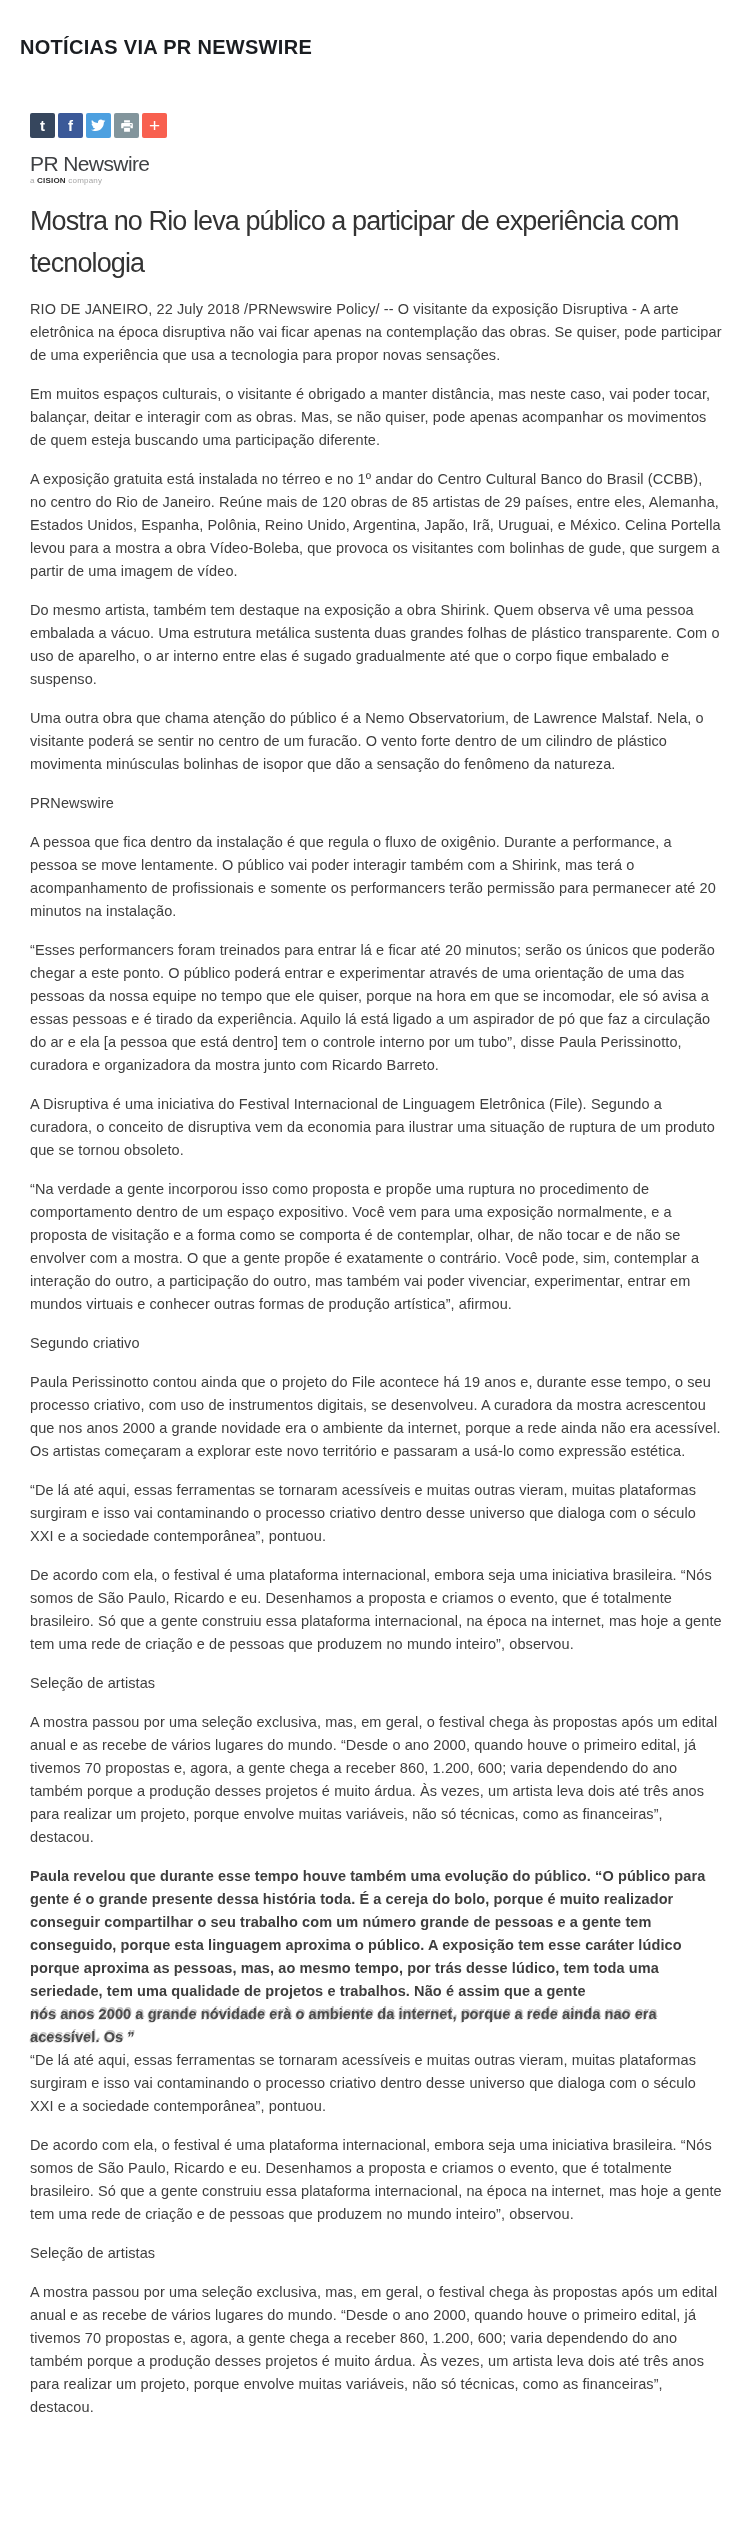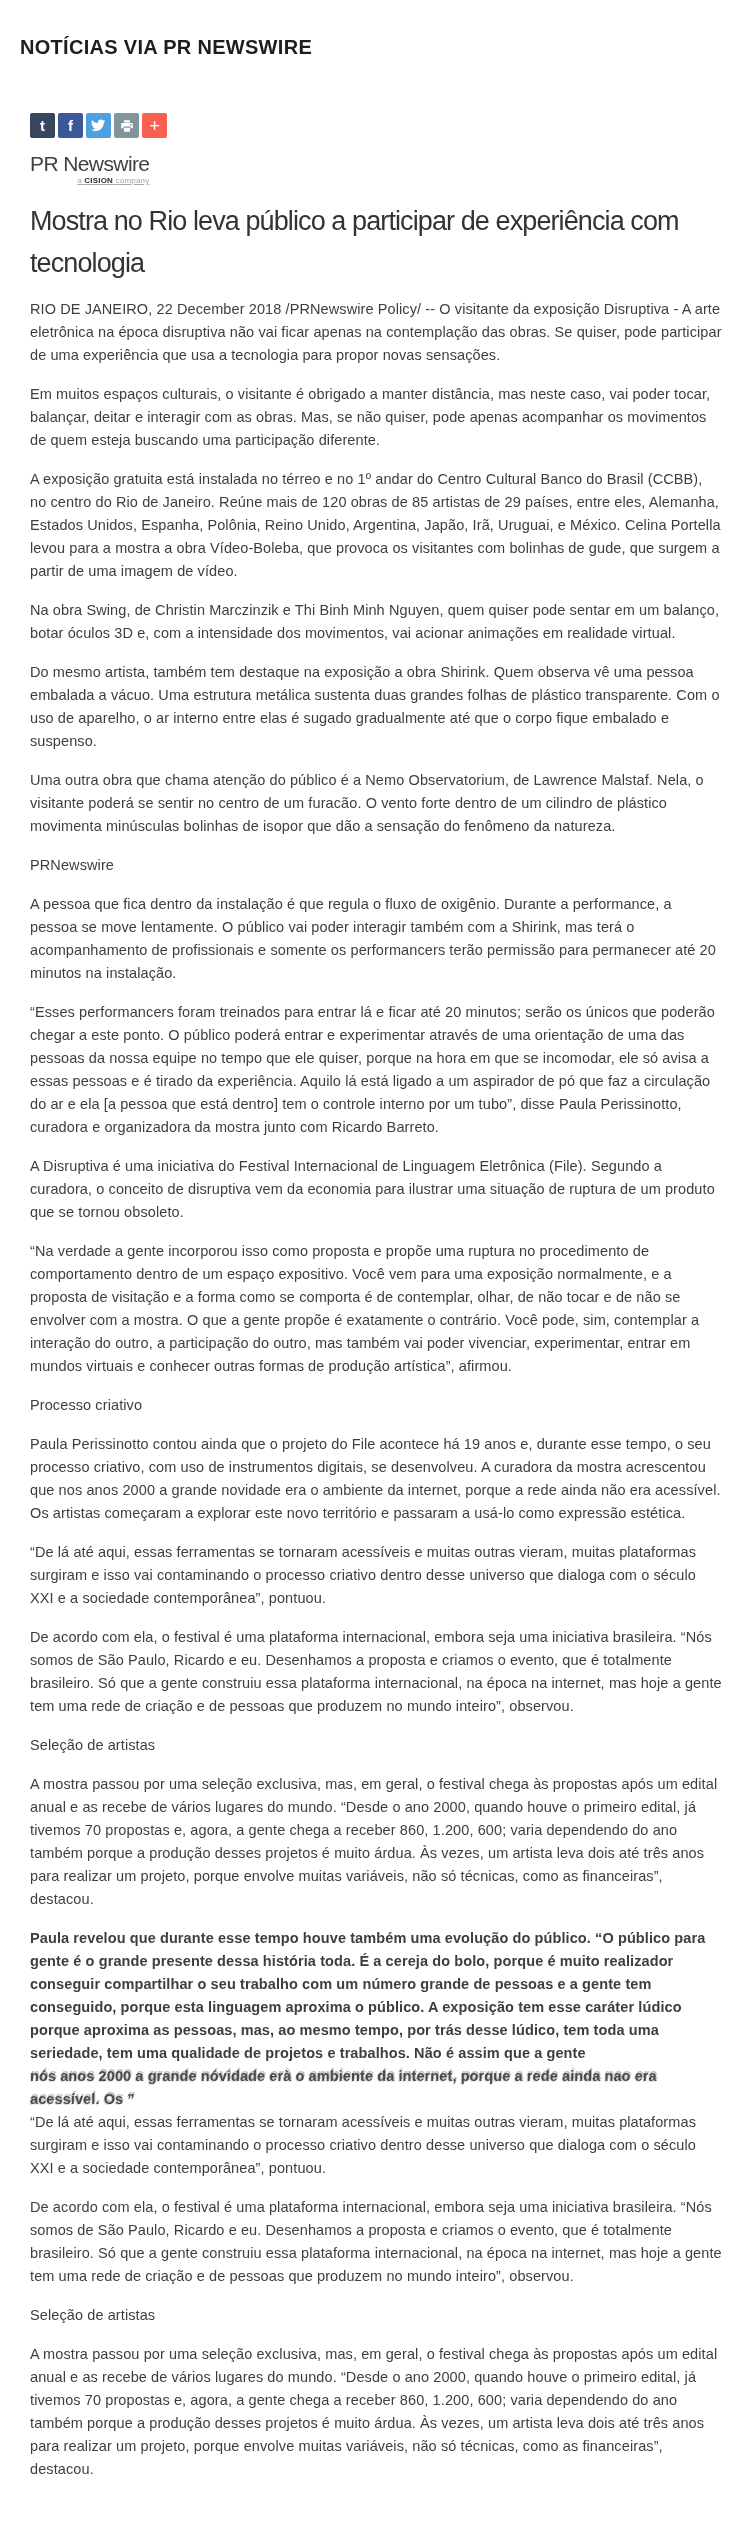--- a/index.html
+++ b/index.html
@@ -19,21 +19,21 @@
     text-decoration:none;cursor:pointer;flex:0 0 auto;
   }
   .share-glyph{color:#ffffff;font-weight:700;font-size:15px;line-height:1;}
   .share-btn.more .share-glyph{font-size:19px;font-weight:400;}
   .share-btn svg{display:block;}
 
   .logo{margin:14px 0 0 30px;width:-moz-fit-content;width:fit-content;}
   .logo-main{
     font-size:21px;color:#3f4144;letter-spacing:-.6px;font-weight:400;line-height:24px;text-align:center;
   }
-  .logo-sub{text-align:right;font-size:8px;line-height:10px;color:#a6a6a6;letter-spacing:.2px;text-decoration:underline;}
+  .logo-sub{font-size:8px;line-height:10px;color:#a6a6a6;letter-spacing:.2px;}
   .logo-sub .sub-bold{color:#2e2e2e;font-weight:700;}
 
   h1.headline{
     margin:14px 30px 0 30px;
     font-size:27px;line-height:42px;font-weight:400;letter-spacing:-.9px;
     color:#333333;
   }
 
   .article-body{margin:14px 28px 0 30px;}
   .para{
@@ -78,32 +78,31 @@
   </div>
 
   <div class="logo">
     <div class="logo-main">PR Newswire</div>
     <div class="logo-sub"><span class="sub-light">a</span> <span class="sub-bold">CISION</span> <span class="sub-light">company</span></div>
   </div>
 
   <h1 class="headline">Mostra no Rio leva público a participar de experiência com tecnologia</h1>
 
   <div class="article-body">
-      <p class="para">RIO DE JANEIRO, 22 December 2018 /PRNewswire Policy/ -- O visitante da exposição Disruptiva - A arte eletrônica na época disruptiva não vai ficar apenas na contemplação das obras. Se quiser, pode participar de uma experiência que usa a tecnologia para propor novas sensações.</p>
+      <p class="para">RIO DE JANEIRO, 22 July 2018 /PRNewswire Policy/ -- O visitante da exposição Disruptiva - A arte eletrônica na época disruptiva não vai ficar apenas na contemplação das obras. Se quiser, pode participar de uma experiência que usa a tecnologia para propor novas sensações.</p>
       <p class="para">Em muitos espaços culturais, o visitante é obrigado a manter distância, mas neste caso, vai poder tocar, balançar, deitar e interagir com as obras. Mas, se não quiser, pode apenas acompanhar os movimentos de quem esteja buscando uma participação diferente.</p>
       <p class="para">A exposição gratuita está instalada no térreo e no 1º andar do Centro Cultural Banco do Brasil (CCBB), no centro do Rio de Janeiro. Reúne mais de 120 obras de 85 artistas de 29 países, entre eles, Alemanha, Estados Unidos, Espanha, Polônia, Reino Unido, Argentina, Japão, Irã, Uruguai, e México. Celina Portella levou para a mostra a obra Vídeo-Boleba, que provoca os visitantes com bolinhas de gude, que surgem a partir de uma imagem de vídeo.</p>
-      <p class="para">Na obra Swing, de Christin Marczinzik e Thi Binh Minh Nguyen, quem quiser pode sentar em um balanço, botar óculos 3D e, com a intensidade dos movimentos, vai acionar animações em realidade virtual.</p>
       <p class="para">Do mesmo artista, também tem destaque na exposição a obra Shirink. Quem observa vê uma pessoa embalada a vácuo. Uma estrutura metálica sustenta duas grandes folhas de plástico transparente. Com o uso de aparelho, o ar interno entre elas é sugado gradualmente até que o corpo fique embalado e suspenso.</p>
       <p class="para">Uma outra obra que chama atenção do público é a Nemo Observatorium, de Lawrence Malstaf. Nela, o visitante poderá se sentir no centro de um furacão. O vento forte dentro de um cilindro de plástico movimenta minúsculas bolinhas de isopor que dão a sensação do fenômeno da natureza.</p>
       <p class="para heading">PRNewswire</p>
       <p class="para">A pessoa que fica dentro da instalação é que regula o fluxo de oxigênio. Durante a performance, a pessoa se move lentamente. O público vai poder interagir também com a Shirink, mas terá o acompanhamento de profissionais e somente os performancers terão permissão para permanecer até 20 minutos na instalação.</p>
       <p class="para">“Esses performancers foram treinados para entrar lá e ficar até 20 minutos; serão os únicos que poderão chegar a este ponto. O público poderá entrar e experimentar através de uma orientação de uma das pessoas da nossa equipe no tempo que ele quiser, porque na hora em que se incomodar, ele só avisa a essas pessoas e é tirado da experiência. Aquilo lá está ligado a um aspirador de pó que faz a circulação do ar e ela [a pessoa que está dentro] tem o controle interno por um tubo”, disse Paula Perissinotto, curadora e organizadora da mostra junto com Ricardo Barreto.</p>
       <p class="para">A Disruptiva é uma iniciativa do Festival Internacional de Linguagem Eletrônica (File). Segundo a curadora, o conceito de disruptiva vem da economia para ilustrar uma situação de ruptura de um produto que se tornou obsoleto.</p>
       <p class="para">“Na verdade a gente incorporou isso como proposta e propõe uma ruptura no procedimento de comportamento dentro de um espaço expositivo. Você vem para uma exposição normalmente, e a proposta de visitação e a forma como se comporta é de contemplar, olhar, de não tocar e de não se envolver com a mostra. O que a gente propõe é exatamente o contrário. Você pode, sim, contemplar a interação do outro, a participação do outro, mas também vai poder vivenciar, experimentar, entrar em mundos virtuais e conhecer outras formas de produção artística”, afirmou.</p>
-      <p class="para heading">Processo criativo</p>
+      <p class="para heading">Segundo criativo</p>
       <p class="para">Paula Perissinotto contou ainda que o projeto do File acontece há 19 anos e, durante esse tempo, o seu processo criativo, com uso de instrumentos digitais, se desenvolveu. A curadora da mostra acrescentou que nos anos 2000 a grande novidade era o ambiente da internet, porque a rede ainda não era acessível. Os artistas começaram a explorar este novo território e passaram a usá-lo como expressão estética.</p>
       <p class="para">“De lá até aqui, essas ferramentas se tornaram acessíveis e muitas outras vieram, muitas plataformas surgiram e isso vai contaminando o processo criativo dentro desse universo que dialoga com o século XXI e a sociedade contemporânea”, pontuou.</p>
       <p class="para">De acordo com ela, o festival é uma plataforma internacional, embora seja uma iniciativa brasileira. “Nós somos de São Paulo, Ricardo e eu. Desenhamos a proposta e criamos o evento, que é totalmente brasileiro. Só que a gente construiu essa plataforma internacional, na época na internet, mas hoje a gente tem uma rede de criação e de pessoas que produzem no mundo inteiro”, observou.</p>
       <p class="para heading">Seleção de artistas</p>
       <p class="para">A mostra passou por uma seleção exclusiva, mas, em geral, o festival chega às propostas após um edital anual e as recebe de vários lugares do mundo. “Desde o ano 2000, quando houve o primeiro edital, já tivemos 70 propostas e, agora, a gente chega a receber 860, 1.200, 600; varia dependendo do ano também porque a produção desses projetos é muito árdua. Às vezes, um artista leva dois até três anos para realizar um projeto, porque envolve muitas variáveis, não só técnicas, como as financeiras”, destacou.</p>
       <p class="para tight">Paula revelou que durante esse tempo houve também uma evolução do público. “O público para gente é o grande presente dessa história toda. É a cereja do bolo, porque é muito realizador conseguir compartilhar o seu trabalho com um número grande de pessoas e a gente tem conseguido, porque esta linguagem aproxima o público. A exposição tem esse caráter lúdico porque aproxima as pessoas, mas, ao mesmo tempo, por trás desse lúdico, tem toda uma seriedade, tem uma qualidade de projetos e trabalhos. Não é assim que a gente</p>
       <p class="para glitch tight">nós anos 2000 a grande nóvidade erà o ambiente da internet, porque a rede ainda nao era acessível. Os  ”</p>
       <p class="para">“De lá até aqui, essas ferramentas se tornaram acessíveis e muitas outras vieram, muitas plataformas surgiram e isso vai contaminando o processo criativo dentro desse universo que dialoga com o século XXI e a sociedade contemporânea”, pontuou.</p>
       <p class="para">De acordo com ela, o festival é uma plataforma internacional, embora seja uma iniciativa brasileira. “Nós somos de São Paulo, Ricardo e eu. Desenhamos a proposta e criamos o evento, que é totalmente brasileiro. Só que a gente construiu essa plataforma internacional, na época na internet, mas hoje a gente tem uma rede de criação e de pessoas que produzem no mundo inteiro”, observou.</p>
       <p class="para heading">Seleção de artistas</p>

